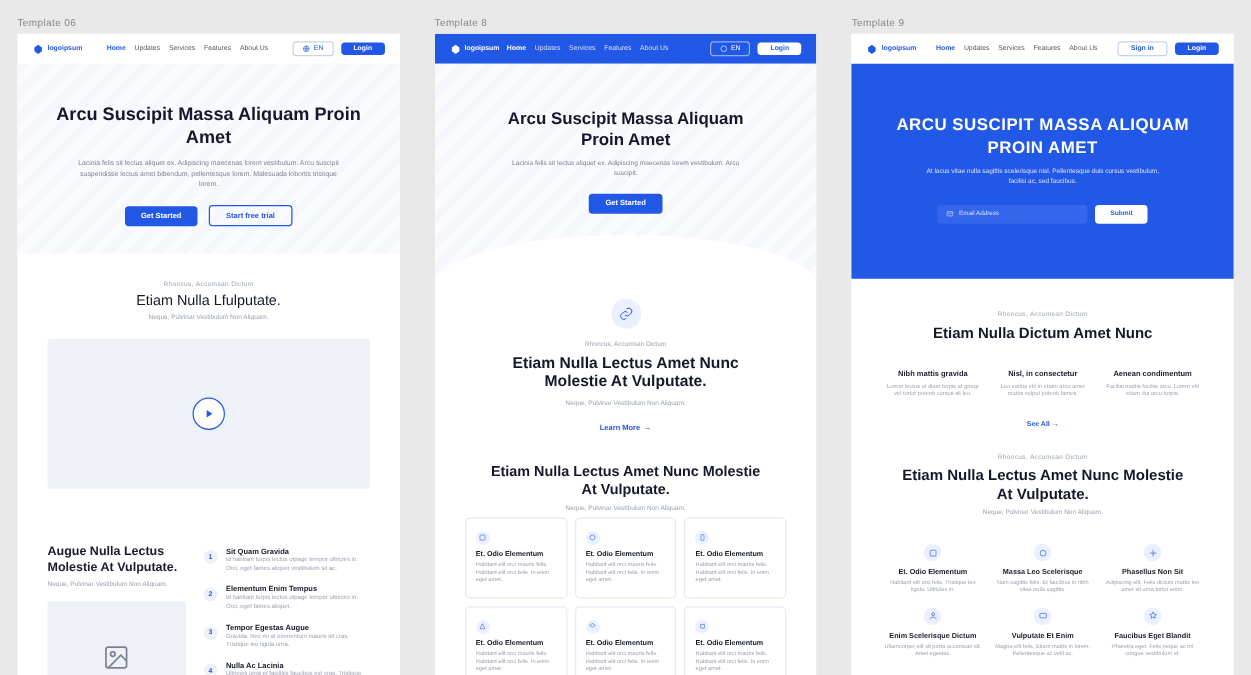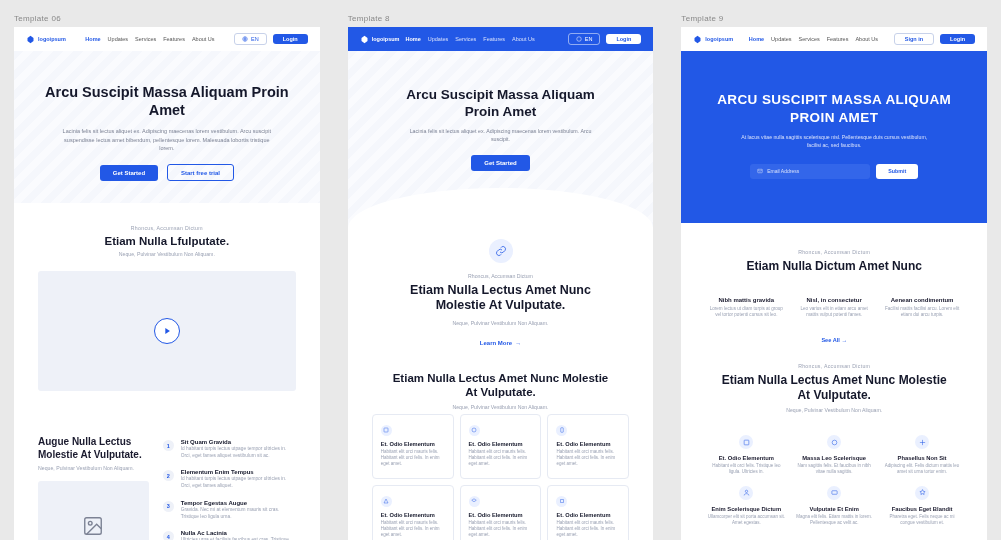--- a/index.html
+++ b/index.html
@@ -22,21 +22,21 @@
 
   
   .t1 .hero { background: repeating-linear-gradient(135deg, #f5f7fc 0 7px, #fafbfe 7px 14px); padding: 32px 24px 22px; }
   .t1 h1 { font-size: 14.5px; font-weight: 800; color: #15182b; line-height: 1.25; max-width: 250px; margin: 0 auto 8px; }
   .t1 .hero p { font-size: 5.5px; color: #7c8294; max-width: 210px; margin: 0 auto 12px; line-height: 1.5; }
   .center { text-align: center; }
   .btn-blue { background: #2258e6; color: #fff; padding: 5px 13px; border-radius: 3px; font-size: 6px; font-weight: 600; display: inline-block; }
   .btn-ghost { border: 1px solid #2258e6; color: #2258e6; padding: 4.5px 13px; border-radius: 3px; font-size: 6px; font-weight: 600; display: inline-block; }
   .t1 .sec { padding: 22px 24px; }
   .eyebrow { font-size: 5.2px; color: #9aa1b3; letter-spacing: .3px; margin-bottom: 4px; }
-  .h2 { font-size: 11.5px; font-weight: 700; color: #15182b; margin-bottom: 4px; }
+  .h2 { font-size: 11.5px; font-weight: 400; color: #15182b; margin-bottom: 4px; }
   .sub { font-size: 5.2px; color: #9aa1b3; }
   .video { margin-top: 14px; background: #eef1f8; height: 120px; display: flex; align-items: center; justify-content: center; border-radius: 3px; }
   .play { width: 26px; height: 26px; border: 1.5px solid #2258e6; border-radius: 50%; display: flex; align-items: center; justify-content: center; background:#fff; }
   .play svg { width: 10px; height: 10px; fill: #2258e6; margin-left:1px; }
   .t1 .split { display: flex; gap: 14px; }
   .t1 .split .left { flex: 1; }
   .t1 .split .right { flex: 1.2; }
   .t1 .split .h2s { font-size: 10px; font-weight: 800; line-height: 1.3; margin-bottom: 4px; }
   .ph { background: #eef1f8; height: 90px; border-radius: 3px; margin-top: 10px; display:flex; align-items:center; justify-content:center; }
   .ph svg { width: 22px; height: 22px; fill:none; stroke:#7c8294; stroke-width:1.5; }

